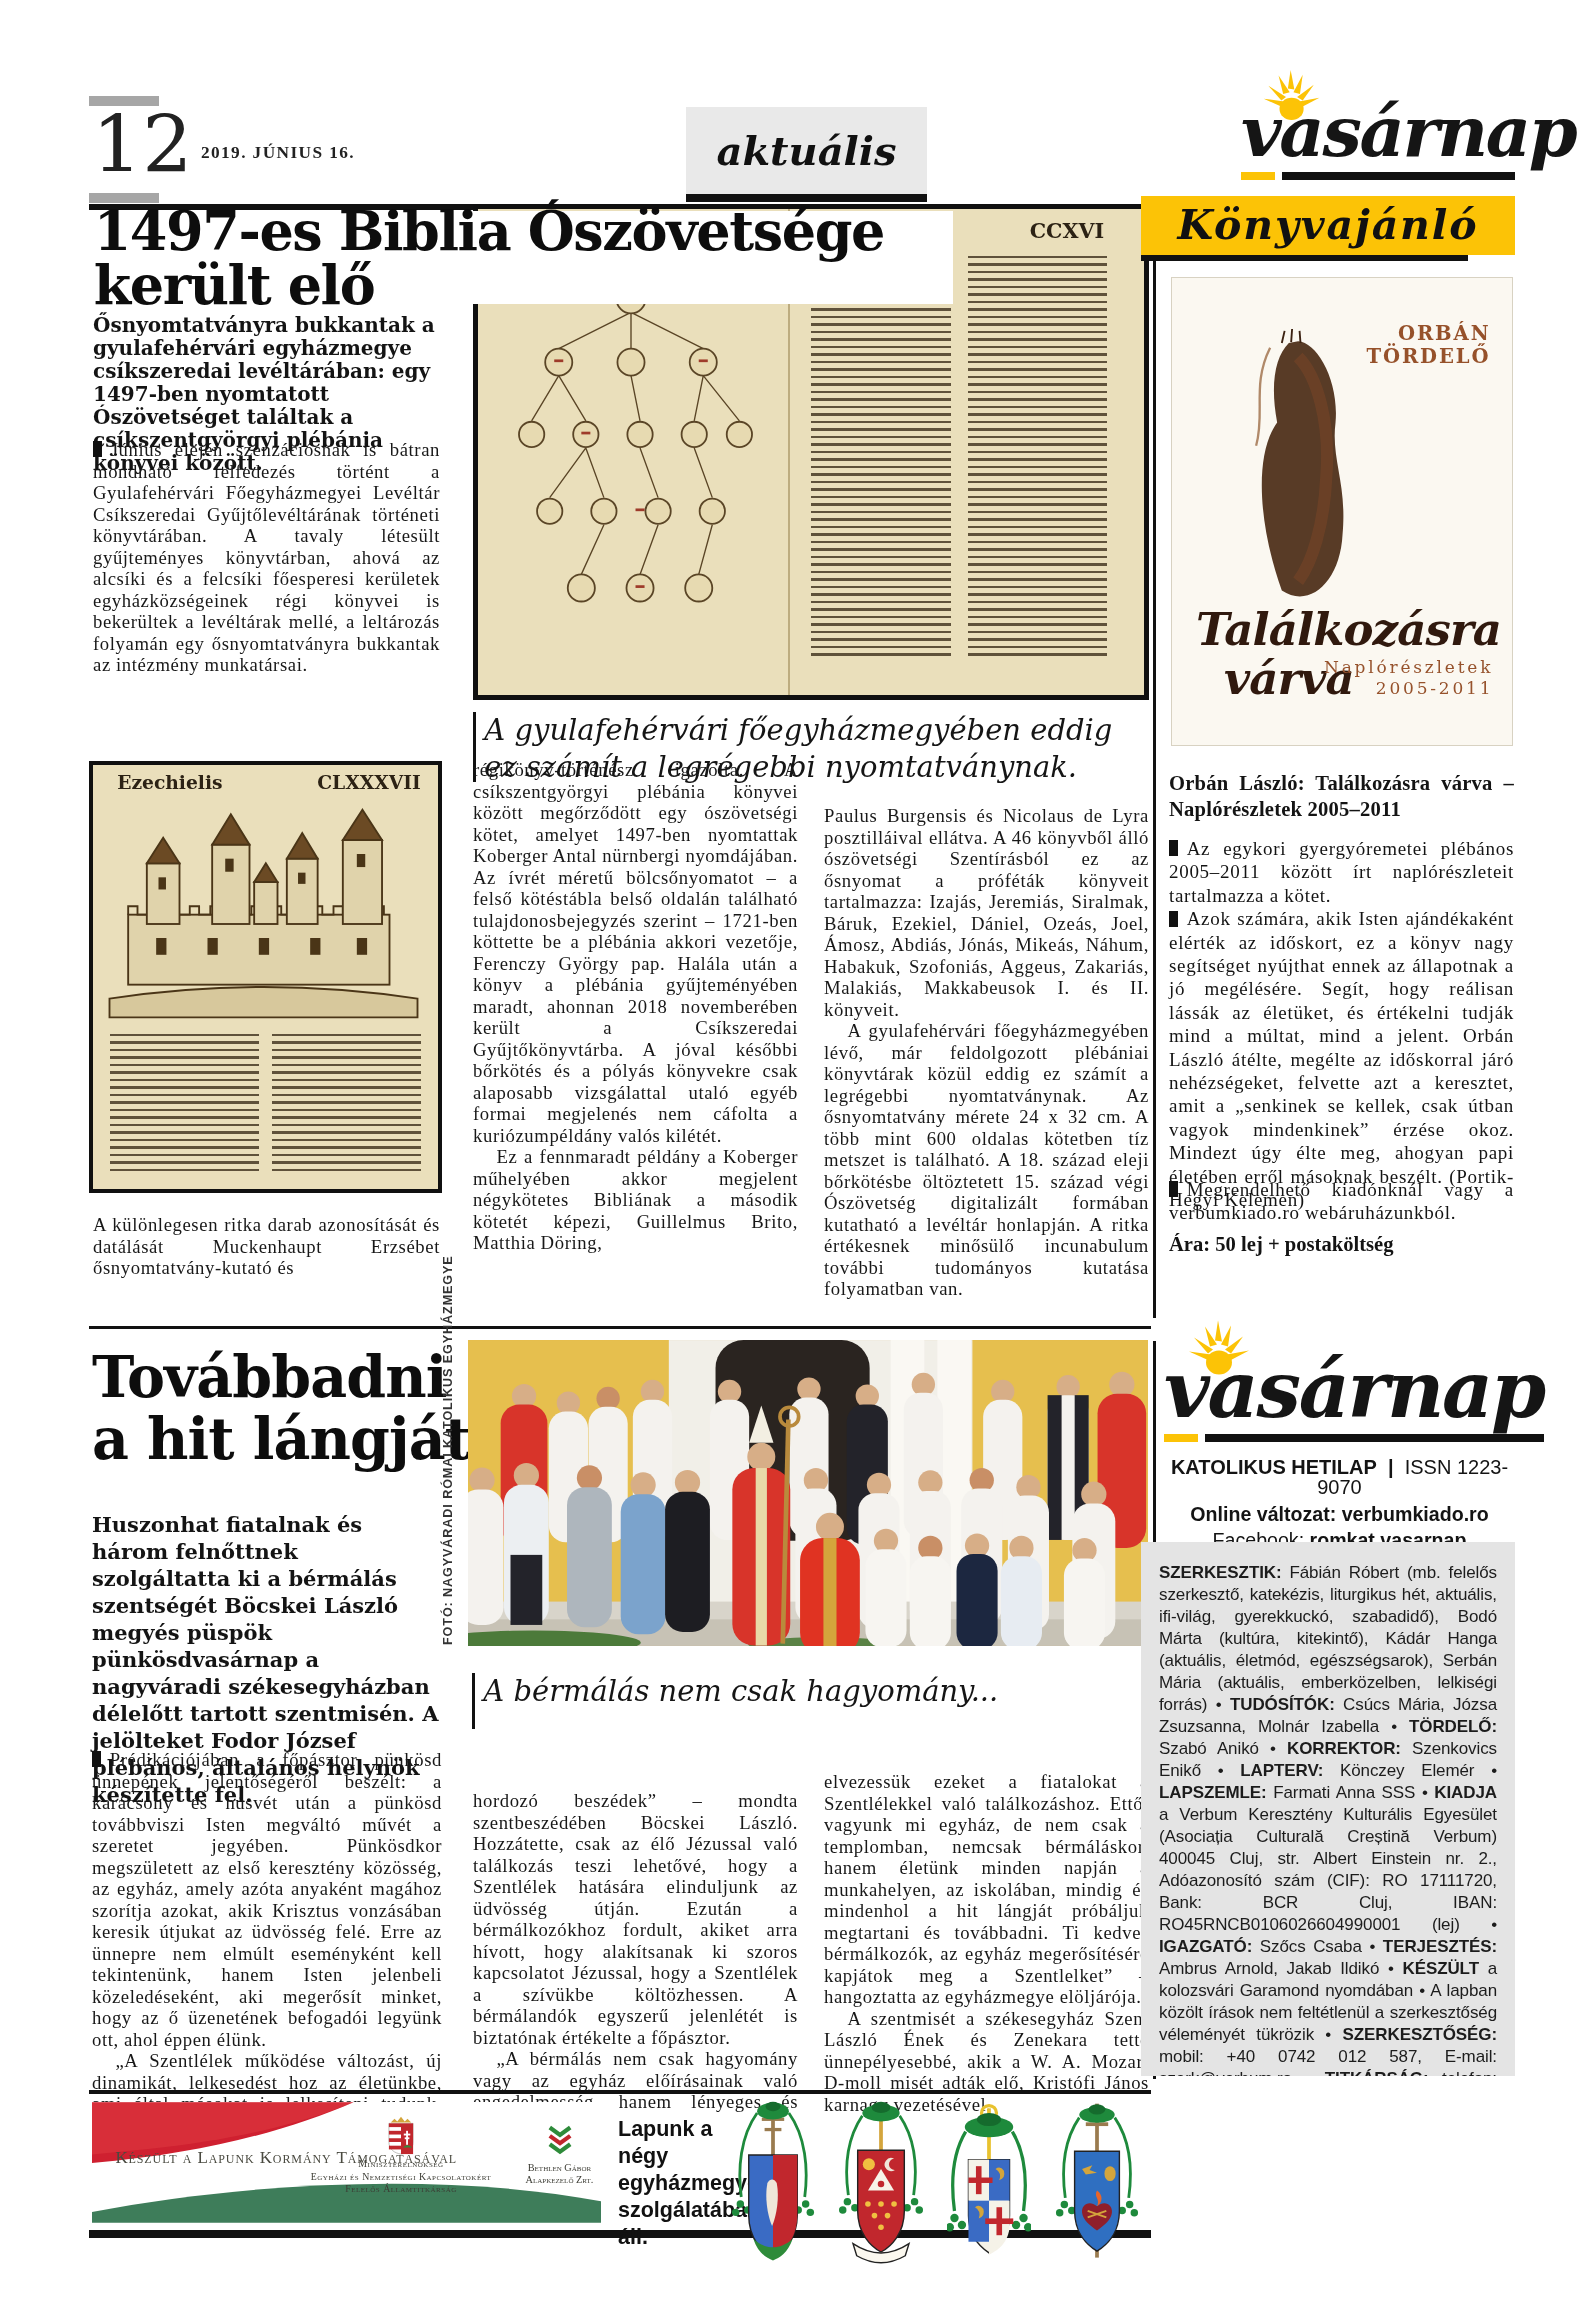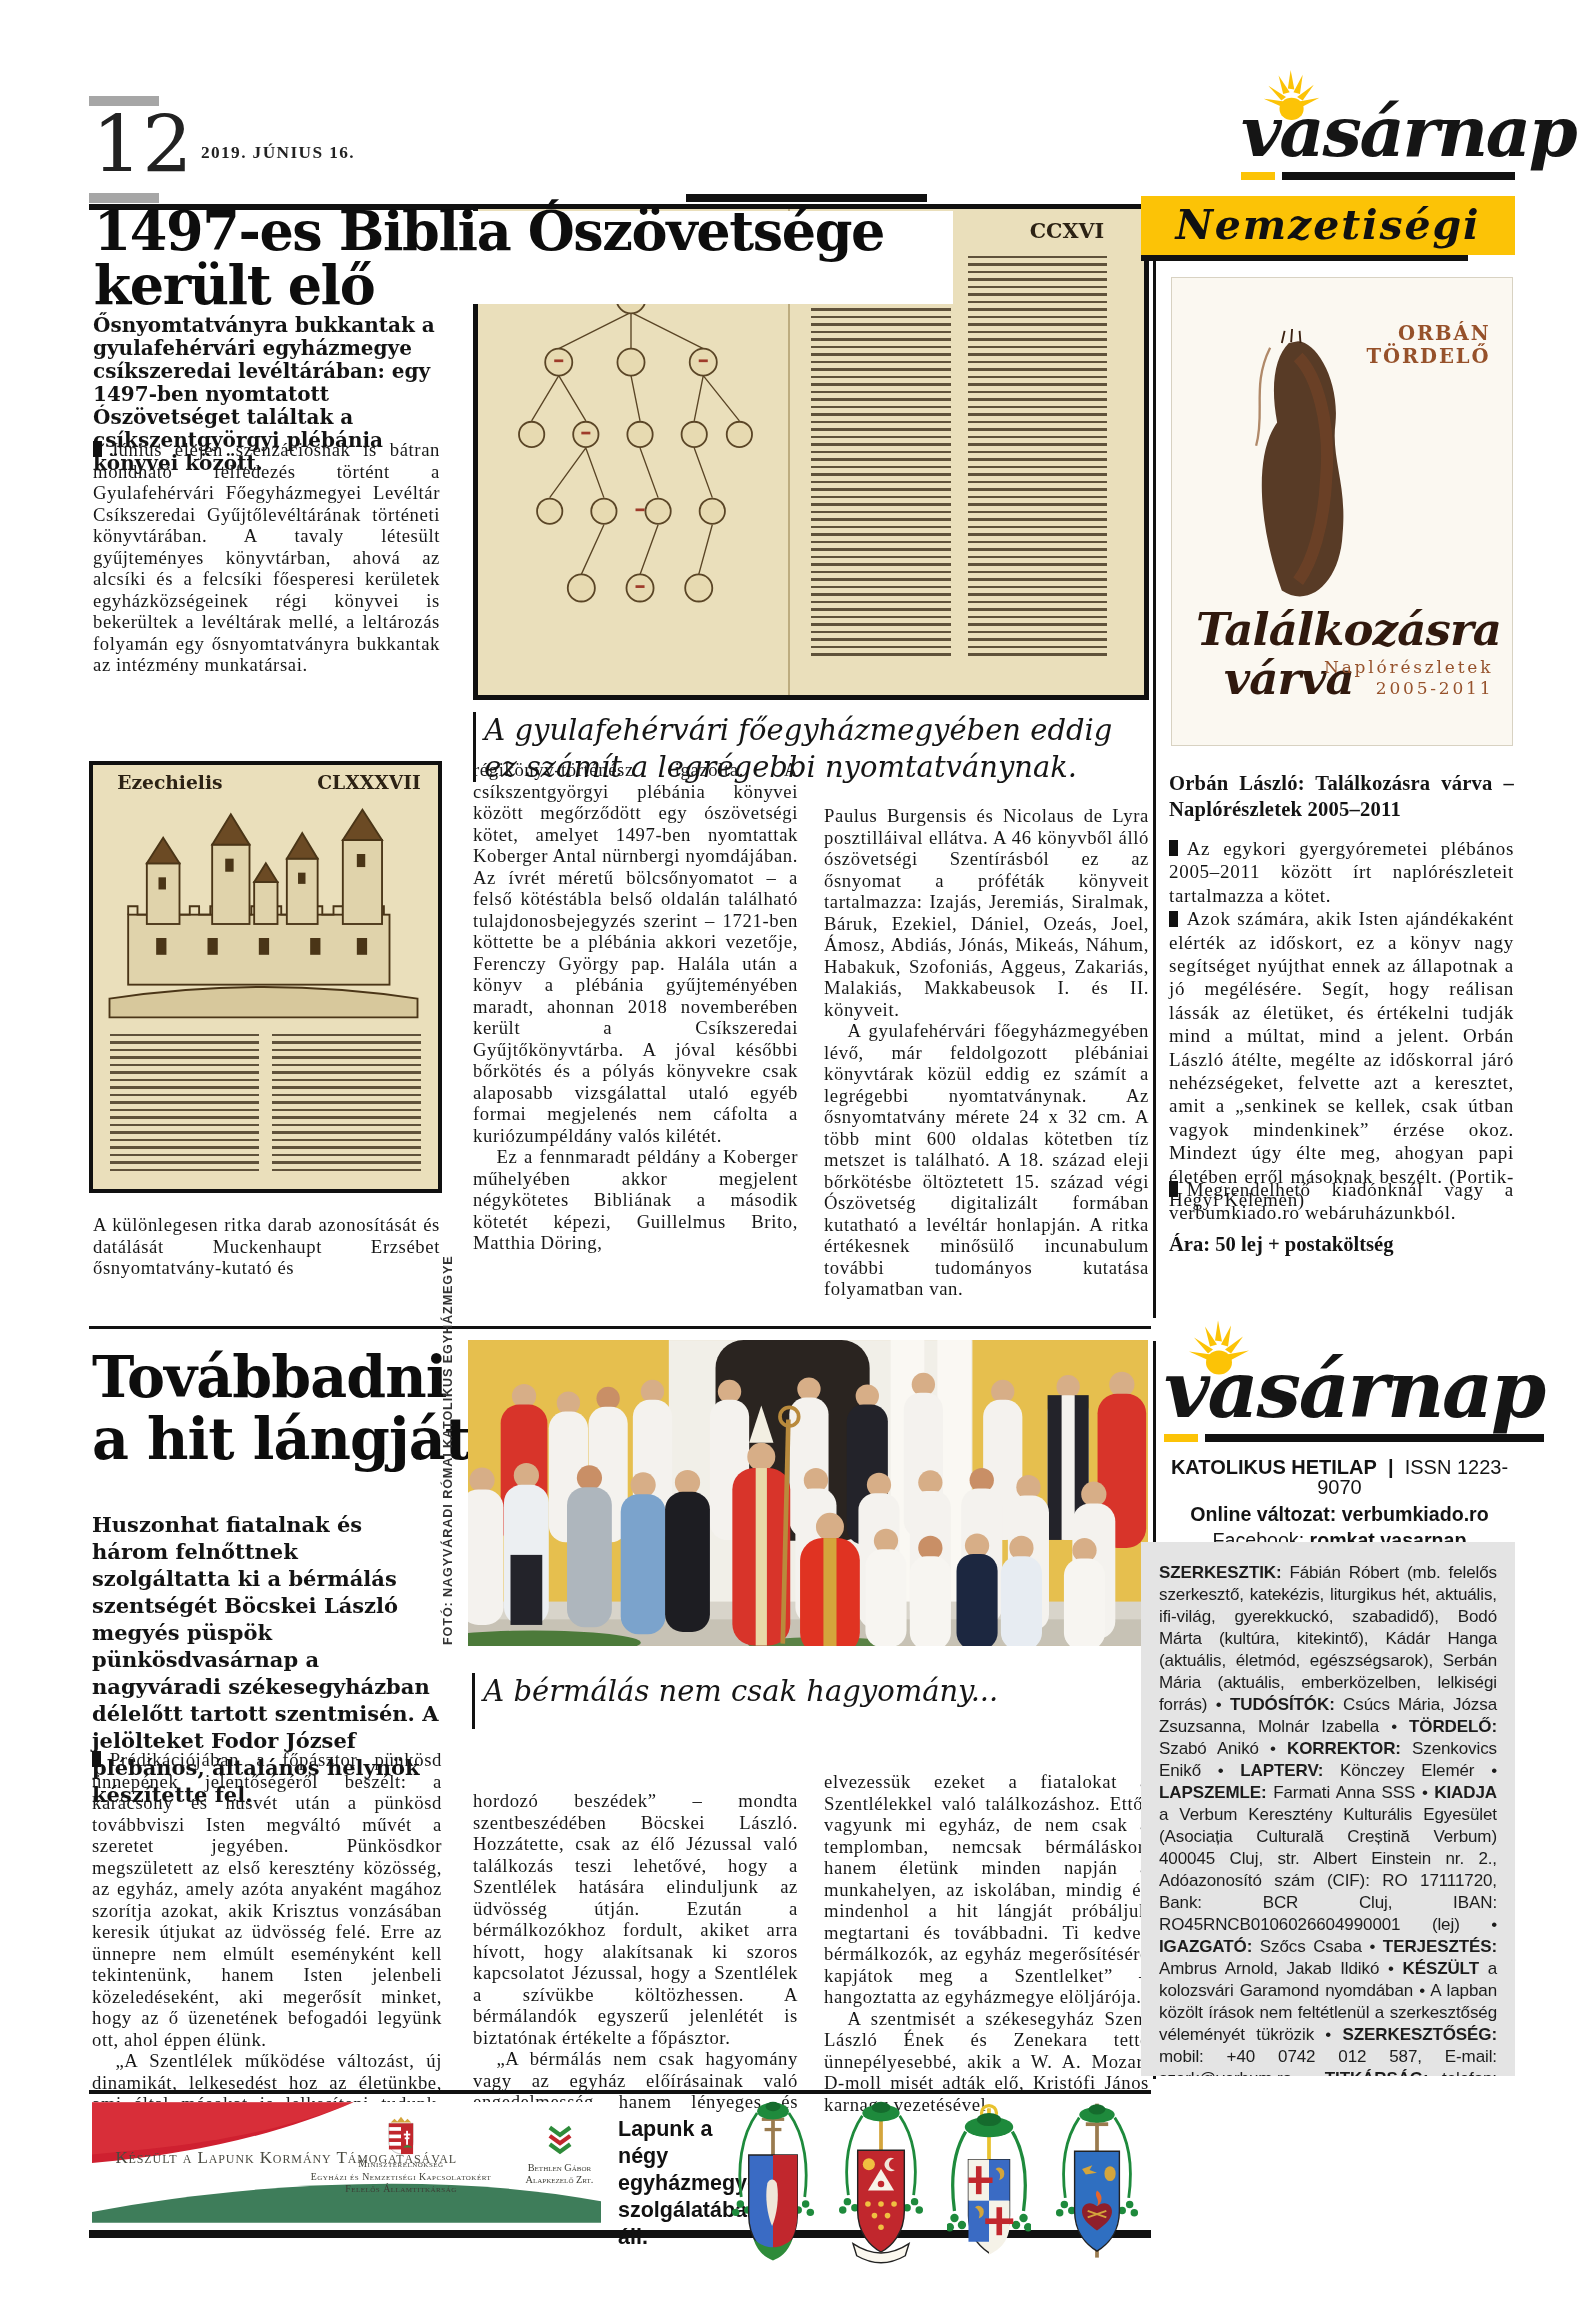--- a/index.html
+++ b/index.html
@@ -80,20 +80,23 @@
 </head>
 <body>
 
 <div class="page">
 
   <div class="abs cropbar" style="left:89px;top:96px;"></div>
   <div class="abs pageno" style="left:92px;top:106px;">12</div>
   <div class="abs cropbar" style="left:89px;top:193px;"></div>
   <div class="abs dateline" style="left:201px;top:144px;">2019. JÚNIUS 16.</div>
 
+  <div class="abs sectionbox" style="left:686px;top:107px;width:241px;height:88px;">
+    <span>aktuális</span>
+  </div>
   <div class="abs blackbar" style="left:686px;top:194px;width:241px;height:7.5px;"></div>
 
   <div class="abs brandbox" style="left:1241px;top:97px;width:274px;--bsz:70px;">
     <svg class="flamewrap" style="left:18.7px;top:-27px;" width="65" height="51" viewBox="0 0 140 110">
       <g fill="#fcc306">
         <polygon points="66,0 74,42 60,40"></polygon>
           <polygon points="40,12 64,48 50,52"></polygon>
           <polygon points="92,10 72,48 86,52"></polygon>
         <polygon points="18,34 56,58 46,66"></polygon>
           <polygon points="116,32 80,58 92,66"></polygon>
@@ -212,21 +215,21 @@
   <div class="abs bodytext" style="left:473px;top:759px;width:325px;height:508px;overflow:hidden;">
       <p>régikönyv-történész igazolta. A csíkszentgyörgyi plébánia könyvei között megőrződött egy ószövetségi kötet, amelyet 1497-ben nyomtattak Koberger Antal nürnbergi nyomdájában. Az ívrét méretű bölcsőnyomatot – a felső kötéstábla belső oldalán található tulajdonosbejegyzés szerint – 1721-ben köttette be a plébánia akkori vezetője, Ferenczy György pap. Halála után a könyv a plébánia gyűjteményében maradt, ahonnan 2018 novemberében került a Csíkszeredai Gyűjtőkönyvtárba. A jóval későbbi bőrkötés és a pólyás könyvekre csak alaposabb vizsgálattal utaló egyéb formai megjelenés nem cáfolta a kuriózumpéldány valós kilétét.</p>
       <p>Ez a fennmaradt példány a Koberger műhelyében akkor megjelent négykötetes Bibliának a második kötetét képezi, Guillelmus Brito, Matthia Döring,</p>
     </div>
   <div class="abs bodytext" style="left:824px;top:805px;width:325px;height:508px;overflow:hidden;">
       <p>Paulus Burgensis és Nicolaus de Lyra posztilláival ellátva. A 46 könyvből álló ószövetségi Szentírásból ez az ősnyomat a próféták könyveit tartalmazza: Izajás, Jeremiás, Siralmak, Báruk, Ezekiel, Dániel, Ozeás, Joel, Ámosz, Abdiás, Jónás, Mikeás, Náhum, Habakuk, Szofoniás, Aggeus, Zakariás, Malakiás, Makkabeusok I. és II. könyveit.</p>
       <p>A gyulafehérvári főegyházmegyében lévő, már feldolgozott plébániai könyvtárak közül eddig ez számít a legrégebbi nyomtatványnak. Az ősnyomtatvány mérete 24 x 32 cm. A több mint 600 oldalas kötetben tíz metszet is található. A 18. század eleji bőrkötésbe öltöztetett 15. század végi Ószövetség digitalizált formában kutatható a levéltár honlapján. A ritka értékesnek minősülő incunabulum további tudományos kutatása folyamatban van.</p>
     </div>
 
   <div class="abs kicker" style="left:1141px;top:196px;width:374px;height:59px;">
-    <span>Nemzetiségi</span>
+    <span>Könyvajánló</span>
   </div>
   <div class="abs blackbar" style="left:1141px;top:255px;width:327px;height:5.6px;"></div>
 
   <div class="abs cover" style="left:1171px;top:277px;width:340px;height:467px;">
     <svg class="abs" style="left:28px;top:51px;" width="201" height="355" viewBox="0 0 430 760">
       <path d="M150,40 C110,120 140,180 120,250" stroke="#b08969" stroke-width="5" fill="none"></path>
       <path d="M190,30 C160,60 150,120 165,200 C115,270 125,420 175,560 C235,600 300,540 305,440 C315,330 280,280 290,200 C298,110 250,28 210,26 Z" fill="#4a2a15" opacity="0.92"></path>
       <path d="M210,60 C250,100 280,200 270,320 C265,420 240,500 210,540" stroke="#7a4526" stroke-width="26" fill="none" opacity="0.55"></path>
       <path d="M175,30 l6,-26 M195,28 l2,-28 M215,30 l-2,-26" stroke="#3c2212" stroke-width="4"></path>
     </svg>

